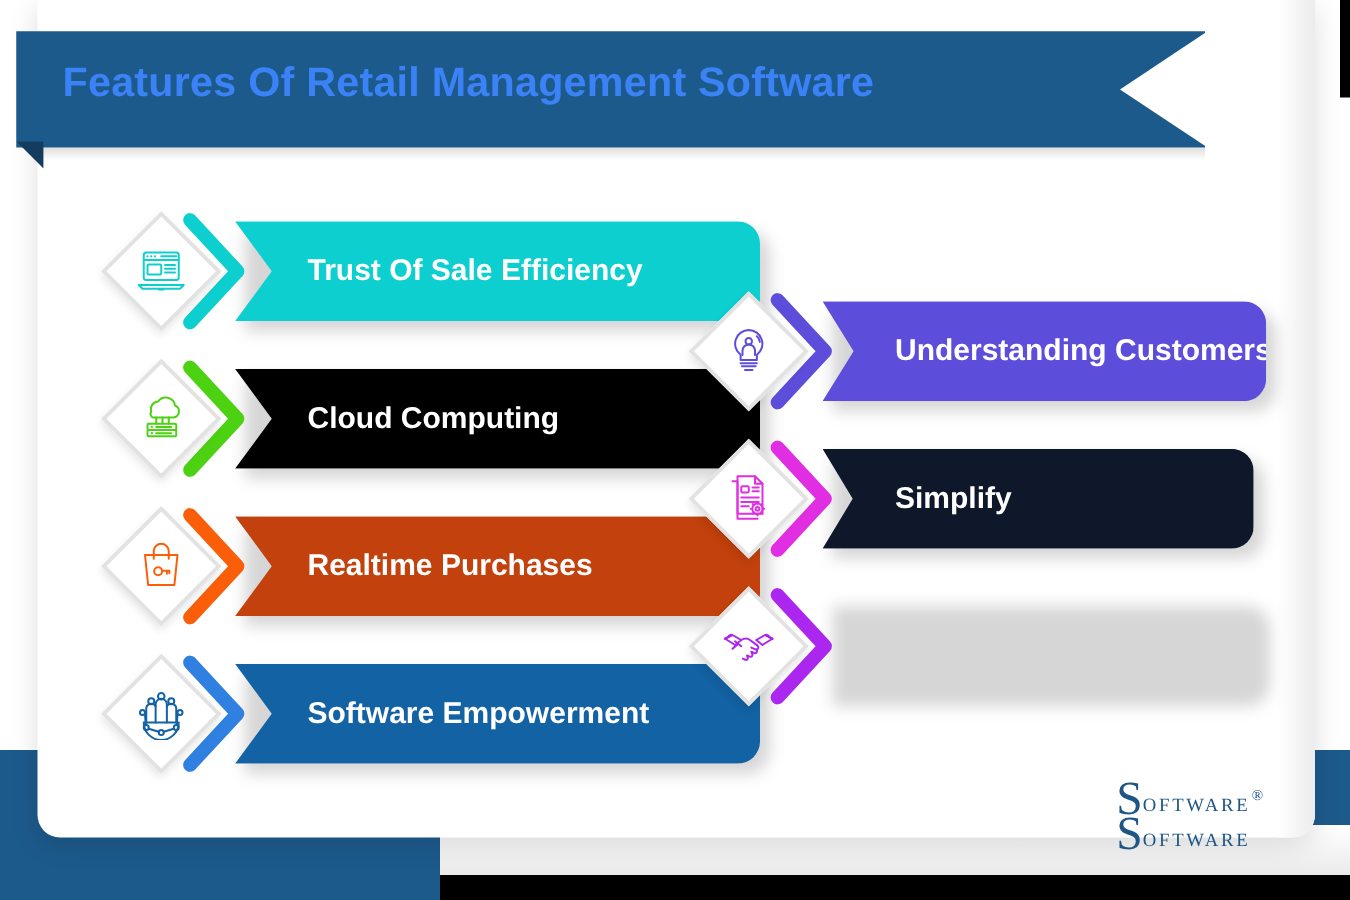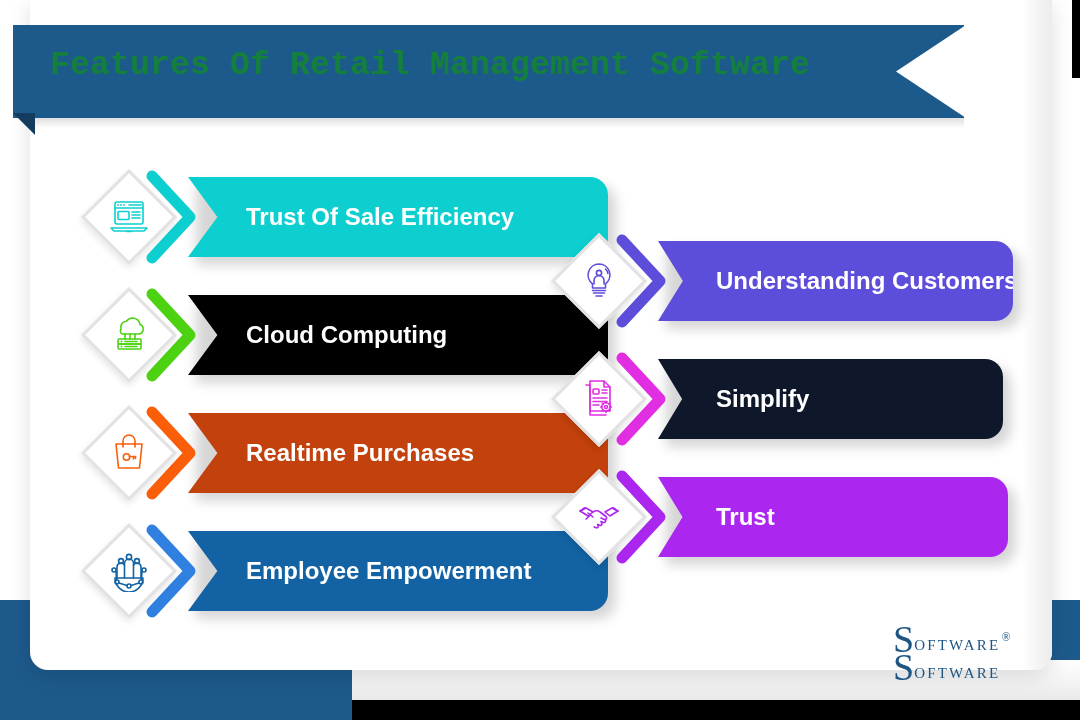--- a/index.html
+++ b/index.html
@@ -115,26 +115,26 @@
     top: 25px;
     width: 70px;
     height: 93px;
     background: #ffffff;
     clip-path: polygon(100% 0, 100% 100%, 0 50%);
   }
   .ribbon-title {
     position: absolute;
     left: 50px;
     top: 47px;
-    color: #15803d;
+    color: #3b82f6;
     font-size: 33px;
     font-weight: bold;
     letter-spacing: 0.2px;
     white-space: nowrap;
-    font-family: Liberation Mono, monospace;
+    font-family: Liberation Sans, sans-serif;
   }
 
   
   .feature {
     position: absolute;
     height: 98px;
   }
   .feature .diamond-wrap {
     position: absolute;
     left: 0;
@@ -329,21 +329,21 @@
               <path d="M16 17 V11 a6 6 0 0 1 12 0 v6" fill="none" stroke="#fb5e09" stroke-width="1.6" stroke-linecap="round" stroke-linejoin="round"></path>
               <circle cx="19.5" cy="27" r="3.2" fill="none" stroke="#fb5e09" stroke-width="1.6" stroke-linecap="round" stroke-linejoin="round"></circle>
               <path d="M22.5 26.5 h6 l0 2 M26.5 26.5 v2.5" fill="none" stroke="#fb5e09" stroke-width="1.6" stroke-linecap="round" stroke-linejoin="round"></path>
             </svg>
           </div>
         </div>
       </div>
       <div class="feature" style="left: 84px; top: 522px; width: 524px;">
         <div class="bar-shadow" style="width: 420px;"></div>
         <div class="bar" style="width: 420px; background: rgb(18, 98, 164);">
-          <span class="bar-label">Employee Empowerment</span>
+          <span class="bar-label">Software Empowerment</span>
         </div>
         <div class="chevron">
           <svg width="66" height="98" viewBox="0 0 66 98">
             <path d="M6 8 L44 49 L6 90" fill="none" stroke="#2f80e0" stroke-width="11" stroke-linecap="round" stroke-linejoin="round"></path>
           </svg>
         </div>
         <div class="diamond-wrap">
           <div class="diamond"></div>
           <div class="diamond-icon">
             <svg width="44" height="44" viewBox="0 0 44 44">
@@ -414,23 +414,20 @@
               <line x1="16" y1="29" x2="22" y2="29" fill="none" stroke="#e22ee2" stroke-width="1.6" stroke-linecap="round" stroke-linejoin="round"></line>
               <circle cx="29" cy="31" r="4.2" fill="none" stroke="#e22ee2" stroke-width="1.6" stroke-linecap="round" stroke-linejoin="round"></circle>
               <circle cx="29" cy="31" r="1.5" fill="none" stroke="#e22ee2" stroke-width="1.6" stroke-linecap="round" stroke-linejoin="round"></circle>
               <path d="M29 25.6 v1.3 M29 35.1 v1.3 M23.6 31 h1.3 M33.1 31 h1.3 M25.2 27.2 l0.9 0.9 M31.9 33.9 l0.9 0.9 M32.8 27.2 l-0.9 0.9 M26.1 33.9 l-0.9 0.9" fill="none" stroke="#e22ee2" stroke-width="1.6" stroke-linecap="round" stroke-linejoin="round"></path>
             </svg>
           </div>
         </div>
       </div>
       <div class="feature" style="left: 554px; top: 468px; width: 454px;">
         <div class="bar-shadow" style="width: 350px;"></div>
-        <div class="bar" style="width: 350px; background: rgb(171, 39, 240);">
-          <span class="bar-label">Trust</span>
-        </div>
         <div class="chevron">
           <svg width="66" height="98" viewBox="0 0 66 98">
             <path d="M6 8 L44 49 L6 90" fill="none" stroke="#ab27f0" stroke-width="11" stroke-linecap="round" stroke-linejoin="round"></path>
           </svg>
         </div>
         <div class="diamond-wrap">
           <div class="diamond"></div>
           <div class="diamond-icon">
             <svg width="44" height="44" viewBox="0 0 44 44">
               <path d="M3 17 l6-3 7 4 -5 4 -3-2 Z" fill="none" stroke="#ab27f0" stroke-width="1.6" stroke-linecap="round" stroke-linejoin="round"></path>

